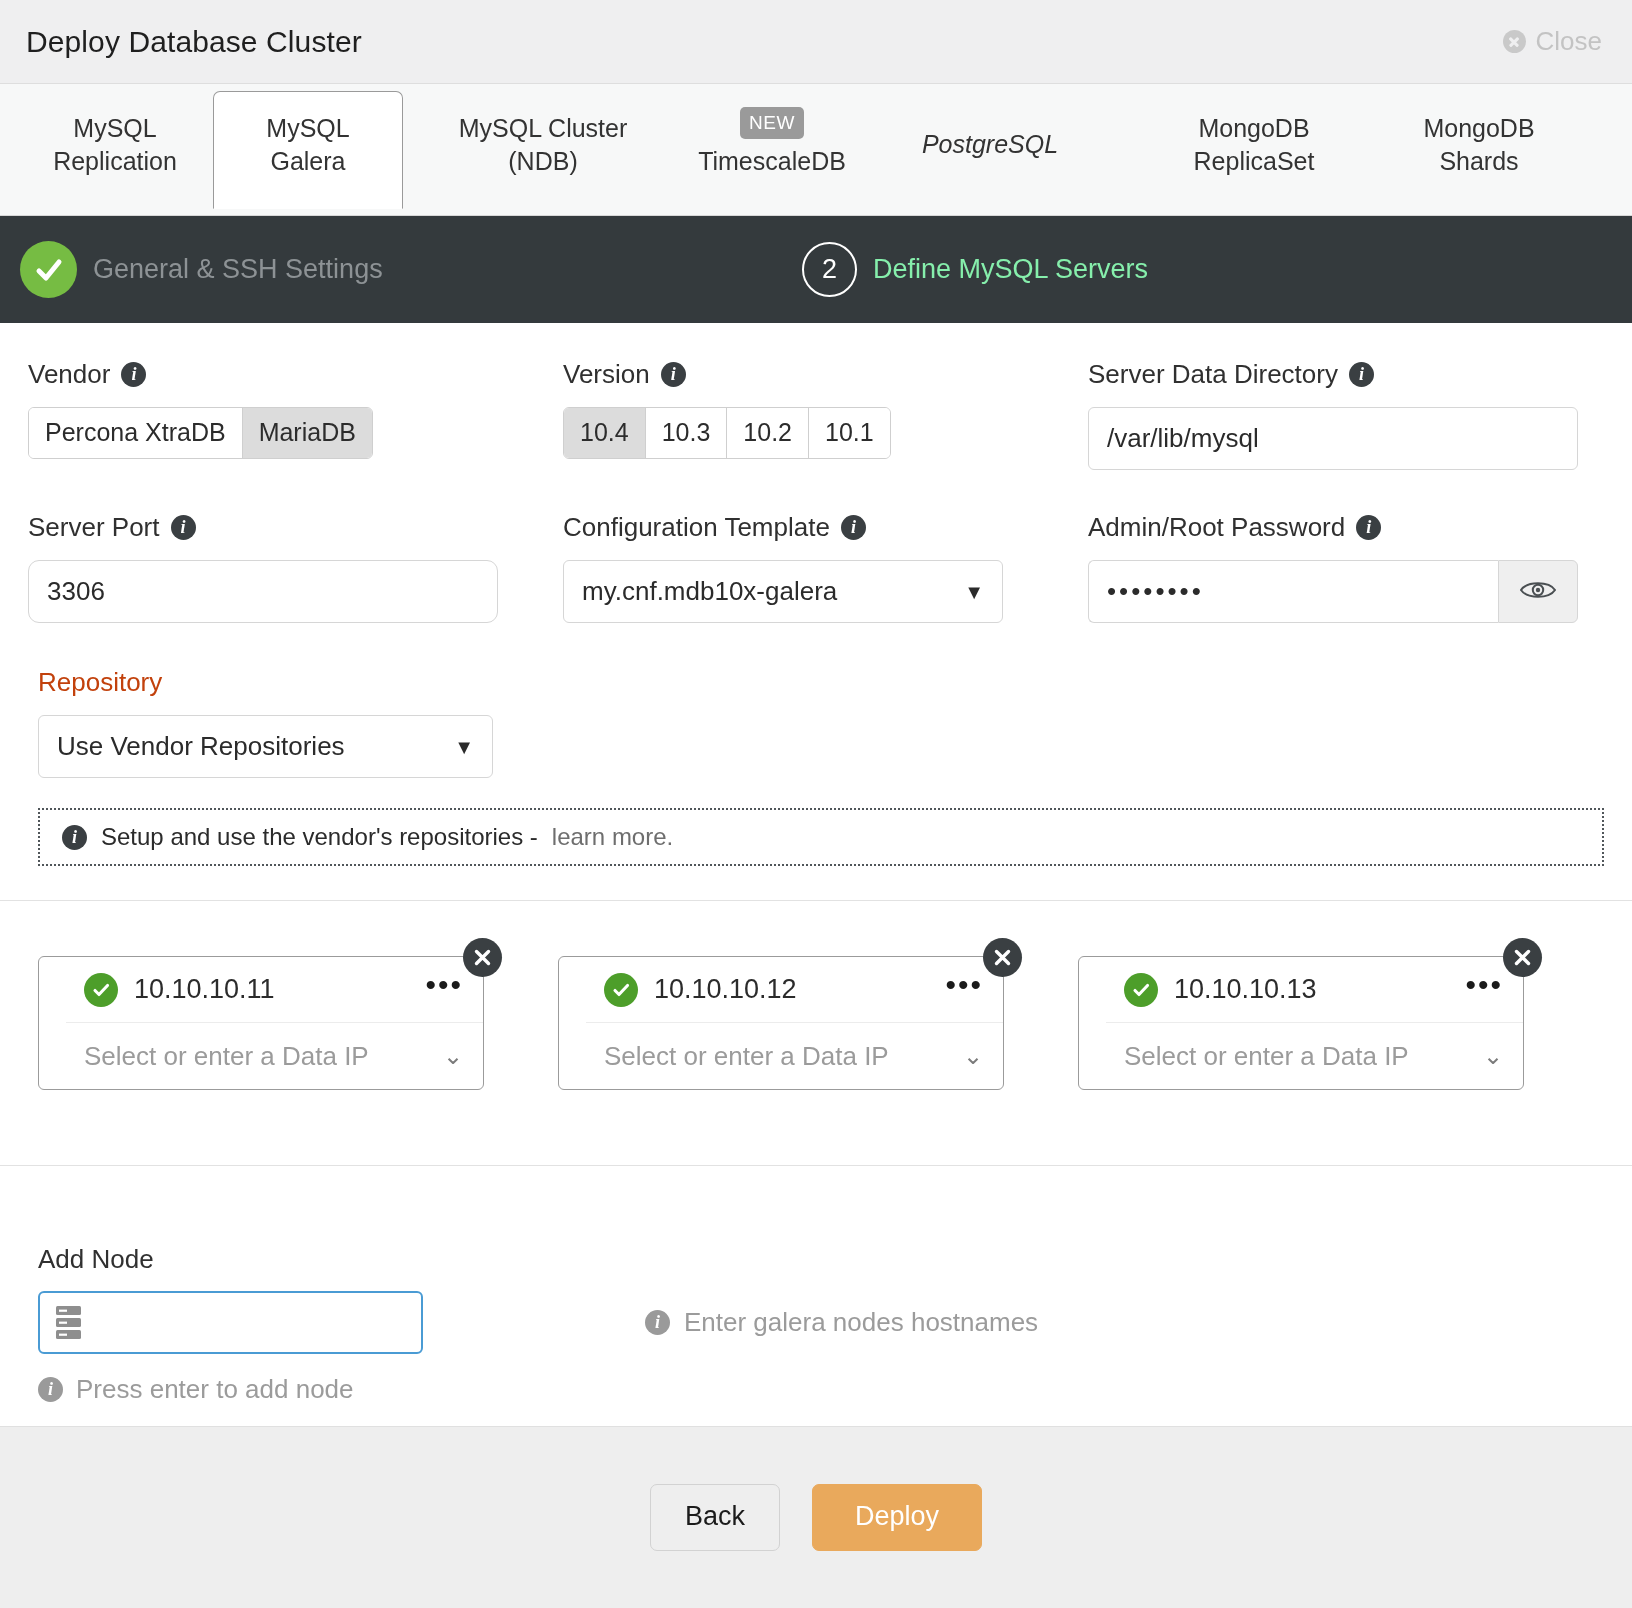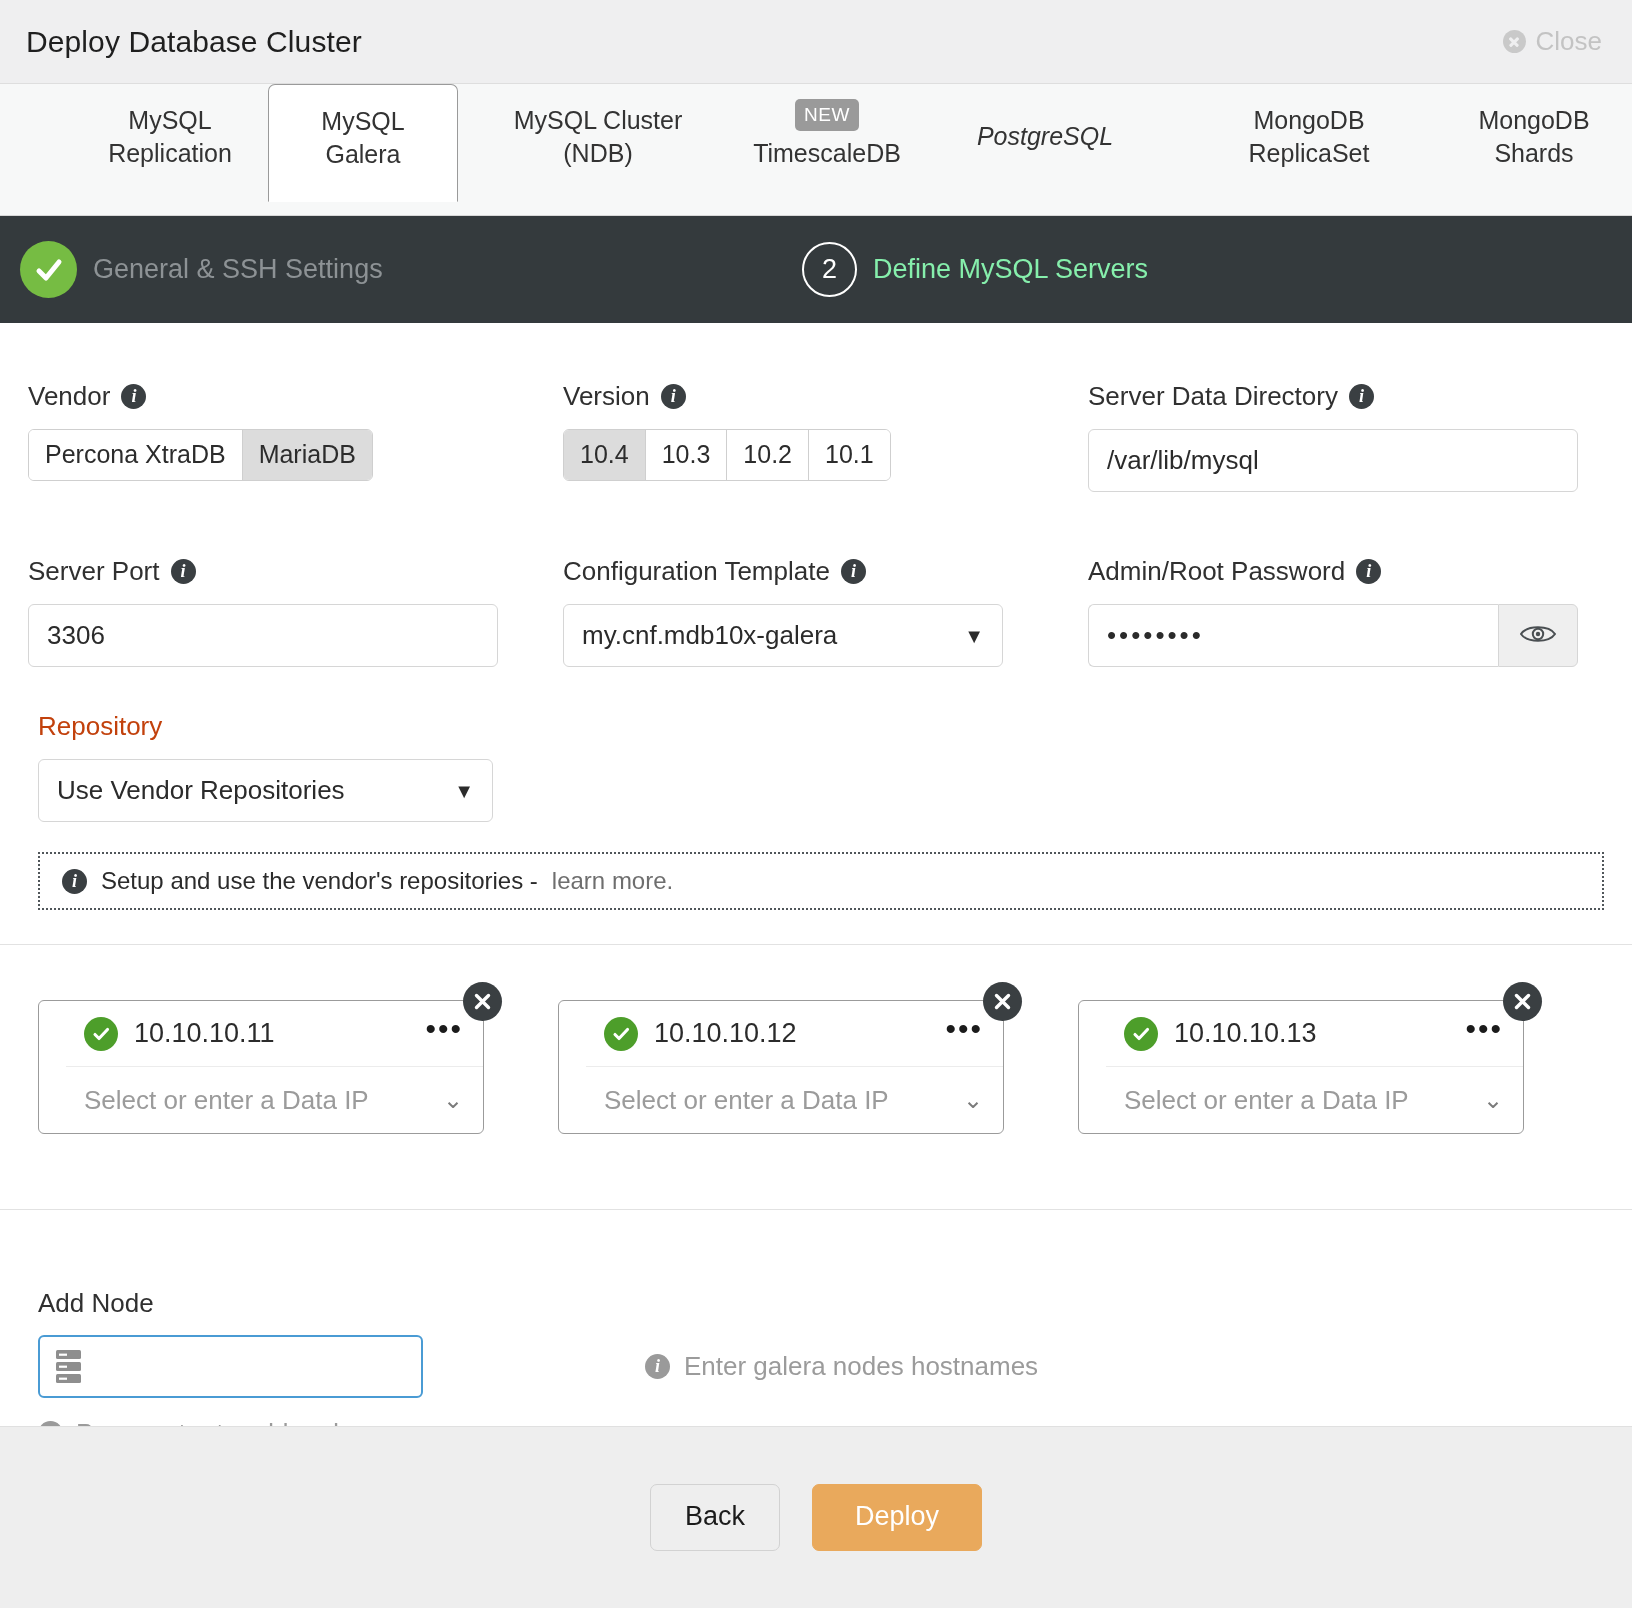--- a/index.html
+++ b/index.html
@@ -57,22 +57,22 @@
   }
   .close-icon-circle::before { transform: translate(-50%,-50%) rotate(45deg); }
   .close-icon-circle::after  { transform: translate(-50%,-50%) rotate(-45deg); }
 
   
   .tabstrip {
     height: 132px;
     background: #f7f8f8;
     border-bottom: 1px solid #d8d8d8;
     display: flex;
-    align-items: flex-start;
-    padding-left: 80px;
+    align-items: center;
+    padding-left: 25px;
     position: relative;
   }
   .tab {
     position: relative;
     min-width: 152px;
     height: 115px;
     display: flex;
     flex-direction: column;
     align-items: center;
     justify-content: center;
@@ -170,21 +170,20 @@
   }
   .field { padding-right: 26px; }
   .field-label {
     font-size: 26px;
     color: #303030;
     display: flex;
     align-items: center;
     gap: 11px;
     margin-bottom: 17px;
     white-space: nowrap;
-    margin-top: 22px;
   }
   .info-i {
     width: 25px; height: 25px;
     border-radius: 50%;
     background: #3a3f42;
     color: #ffffff;
     font-family: "Liberation Serif", serif;
     font-style: italic;
     font-weight: bold;
     font-size: 18px;
@@ -515,21 +514,21 @@
       <input class="input" type="text" value="/var/lib/mysql" style="">
     </div>
   </div>
 
   <div class="form-grid" style="padding-top:42px;">
     <div class="field">
       <div class="field-label">
         <span>Server Port</span>
         <span class="info-i">i</span>
       </div>
-      <input class="input" style="width: 470px;" type="text" value="3306">
+      <input class="input" style="width: 470px; border-radius: 11px;" type="text" value="3306">
     </div>
 
     <div class="field">
       <div class="field-label">
         <span>Configuration Template</span>
         <span class="info-i">i</span>
       </div>
       <div class="select-wrap" style="width:440px">
         <div class="select-box">my.cnf.mdb10x-galera</div>
         <span class="caret">▼</span>

